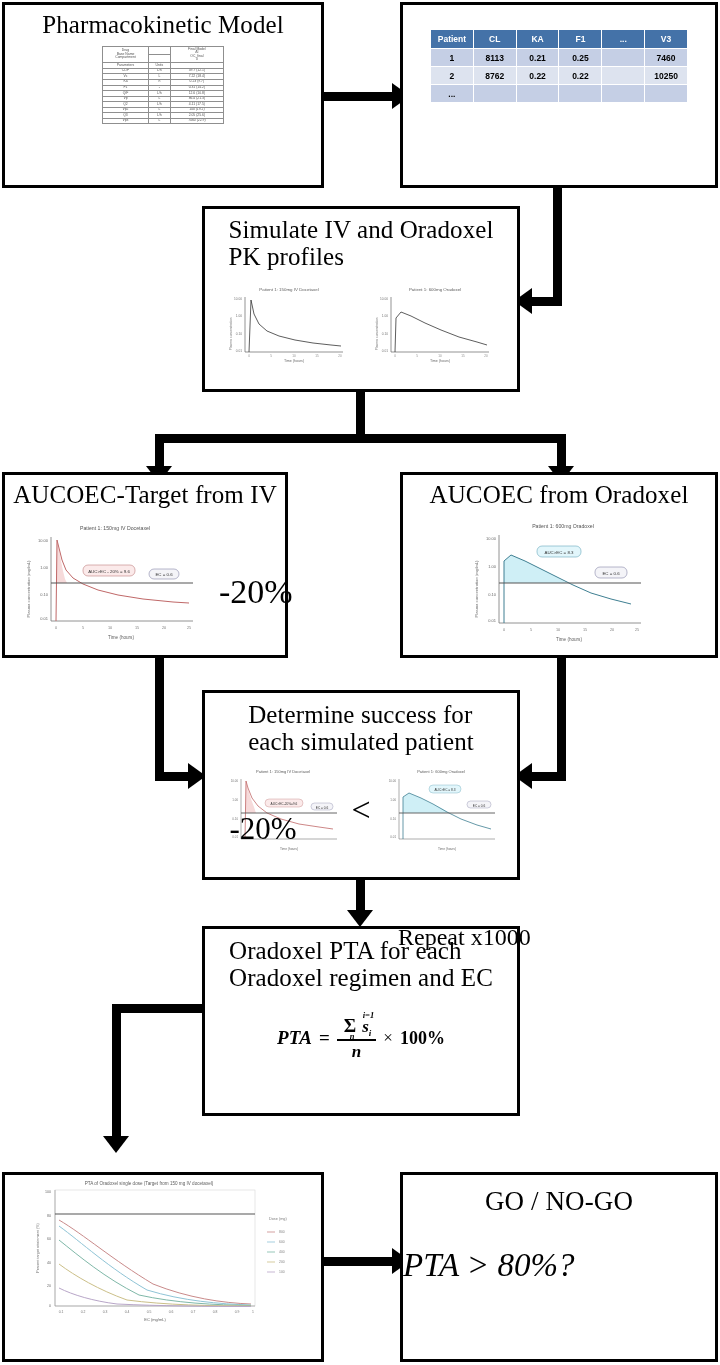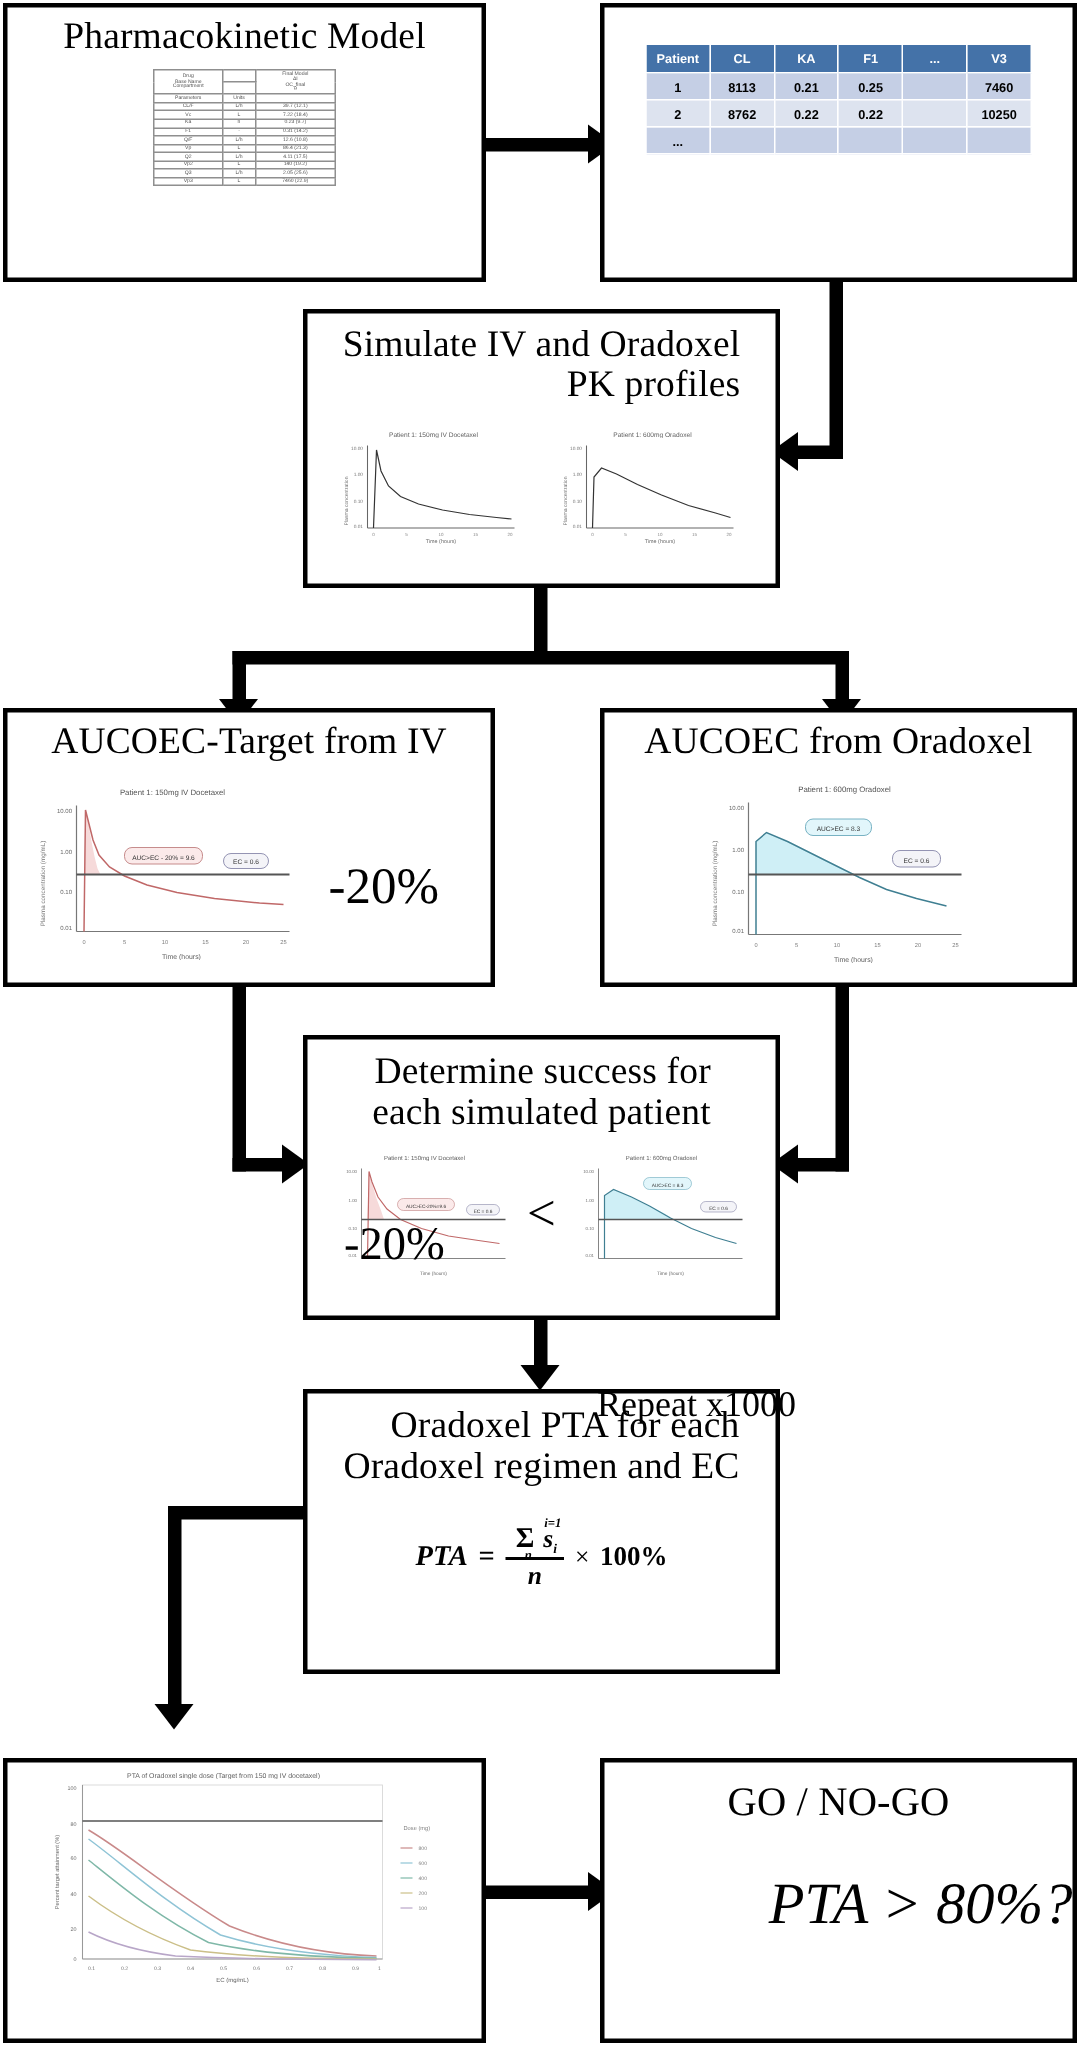--- a/index.html
+++ b/index.html
@@ -20,21 +20,21 @@
     background: #ffffff;
     border: 3px solid #000000;
     display: flex;
     flex-direction: column;
     align-items: center;
     z-index: 5;
   }
   .box-title {
     font-size: 25px;
     line-height: 1.08;
-    text-align: right;
+    text-align: left;
     color: #000;
     margin-top: 6px;
     letter-spacing: .1px;
     white-space: pre-line;
   }
   .box-title.small { font-size: 27px; }
 
   
   .seg {
     position: absolute;
@@ -144,25 +144,25 @@
   .frac .den { padding: 1px 5px 0 5px; font-size: 17px; }
   .sigma-wrap { position: relative; display: inline-block; padding: 0 2px; }
   .sigma-big { font-size: 19px; font-style: normal; font-weight: bold; }
   .sigma-sup { position: absolute; top: -5px; left: 21px; font-size: 8.5px; font-style: italic; }
   .sigma-sub { position: absolute; bottom: -4px; left: 8px; font-size: 8.5px; font-style: italic; }
   .mult { font-style: normal; font-weight: normal; font-size: 17px; }
   .num100 { font-style: normal; font-weight: bold; font-size: 18px; }
 
   .gonogo-q {
     position: absolute;
-    font-size: 39px;
+    font-size: 33px;
     font-style: italic;
     color: #000;
     width: 100%;
-    text-align: right;
+    text-align: left;
   }
 </style>
 </head>
 <body>
 
 <div class="seg" style="left:324px; top:92px; width:76px; height:9px;"></div>
 <div class="arrowhead ah-right" style="left:392px; top:83px;"></div>
 
 <div class="seg" style="left:553px; top:188px; width:9px; height:118px;"></div>
 <div class="seg" style="left:528px; top:297px; width:34px; height:9px;"></div>
@@ -346,21 +346,21 @@
         <text class="tiny-txt" x="22" y="73" font-size="3" text-anchor="middle" opacity=".6">0</text>
         <text class="tiny-txt" x="44" y="73" font-size="3" text-anchor="middle" opacity=".6">5</text>
         <text class="tiny-txt" x="67" y="73" font-size="3" text-anchor="middle" opacity=".6">10</text>
         <text class="tiny-txt" x="90" y="73" font-size="3" text-anchor="middle" opacity=".6">15</text>
         <text class="tiny-txt" x="113" y="73" font-size="3" text-anchor="middle" opacity=".6">20</text>
       </svg>
     </div>
   </div>
 </div>
 
-<div class="box" style="left:2px; top:472px; width:328px; height:186px;">
+<div class="box" style="left:2px; top:472px; width:286px; height:186px;">
   <div class="box-title">AUCOEC-Target from IV</div>
   <div class="mini-plot" style="position:absolute; left:18px; top:46px;">
     <svg width="178" height="122" viewBox="0 0 178 122">
       <text class="tiny-txt" x="92" y="9" font-size="5.2" text-anchor="middle" opacity=".85">Patient 1: 150mg IV Docetaxel</text>
       <text class="tiny-txt" x="7" y="68" font-size="4.2" text-anchor="middle" transform="rotate(-90 7 68)" opacity=".7">Plasma concentration (mg/mL)</text>
       <line x1="28" y1="16" x2="28" y2="100" stroke="#777" stroke-width=".8"></line>
       <line x1="28" y1="100" x2="170" y2="100" stroke="#777" stroke-width=".8"></line>
       <text class="tiny-txt" x="25" y="21" font-size="4" text-anchor="end" opacity=".75">10.00</text>
       <text class="tiny-txt" x="25" y="48" font-size="4" text-anchor="end" opacity=".75">1.00</text>
       <text class="tiny-txt" x="25" y="75" font-size="4" text-anchor="end" opacity=".75">0.10</text>

